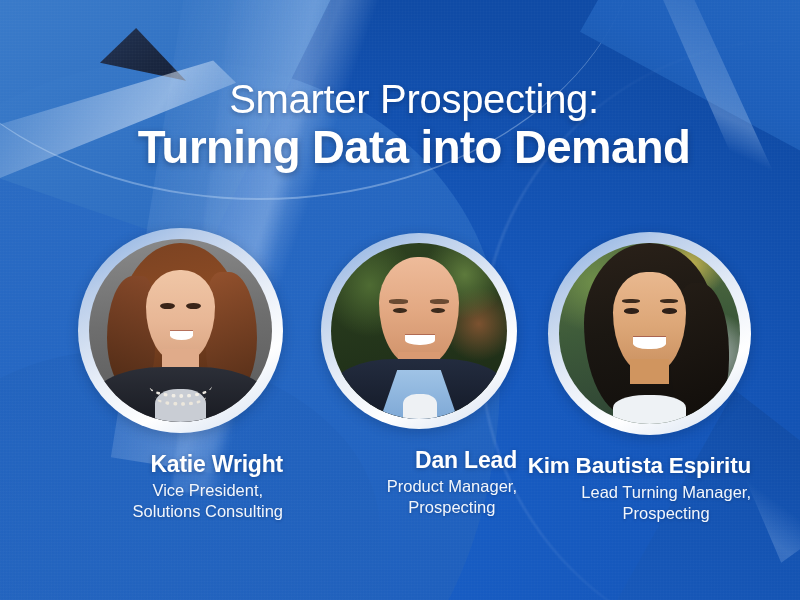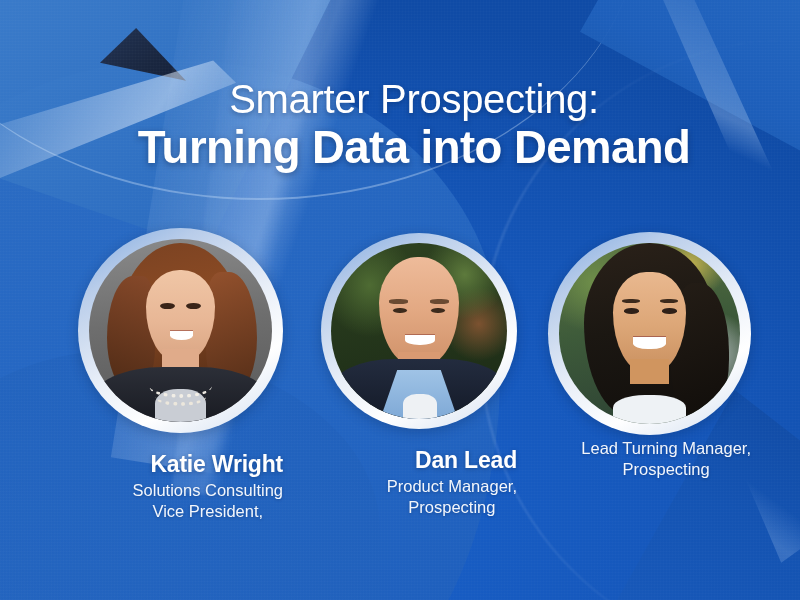--- a/index.html
+++ b/index.html
@@ -390,22 +390,22 @@
           <div class="smile"></div>
           <div class="neck"></div>
           <div class="blazer"></div>
           <div class="shirt"></div>
           <div class="pearls"></div>
           <div class="pearls2"></div>
         </div>
       </div>
       <div class="name">Katie Wright</div>
       <div class="role">
+        <span>Vice President,</span>
         <span>Solutions Consulting</span>
-        <span>Vice President,</span>
       </div>
     </div>
 
     <div class="speaker s2">
       <div class="avatar">
         <div class="avatar-inner p2">
           <div class="face"></div>
           <div class="brow-l"></div>
           <div class="brow-r"></div>
           <div class="eye-l"></div>
@@ -432,20 +432,21 @@
           <div class="face"></div>
           <div class="brow-l"></div>
           <div class="brow-r"></div>
           <div class="eye-l"></div>
           <div class="eye-r"></div>
           <div class="smile"></div>
           <div class="neck"></div>
           <div class="top"></div>
         </div>
       </div>
+      <div class="name">Kim Bautista Espiritu</div>
       <div class="role">
         <span>Lead Turning Manager,</span>
         <span>Prospecting</span>
       </div>
     </div>
 
   </div>
 </div>
 
 </body></html>

